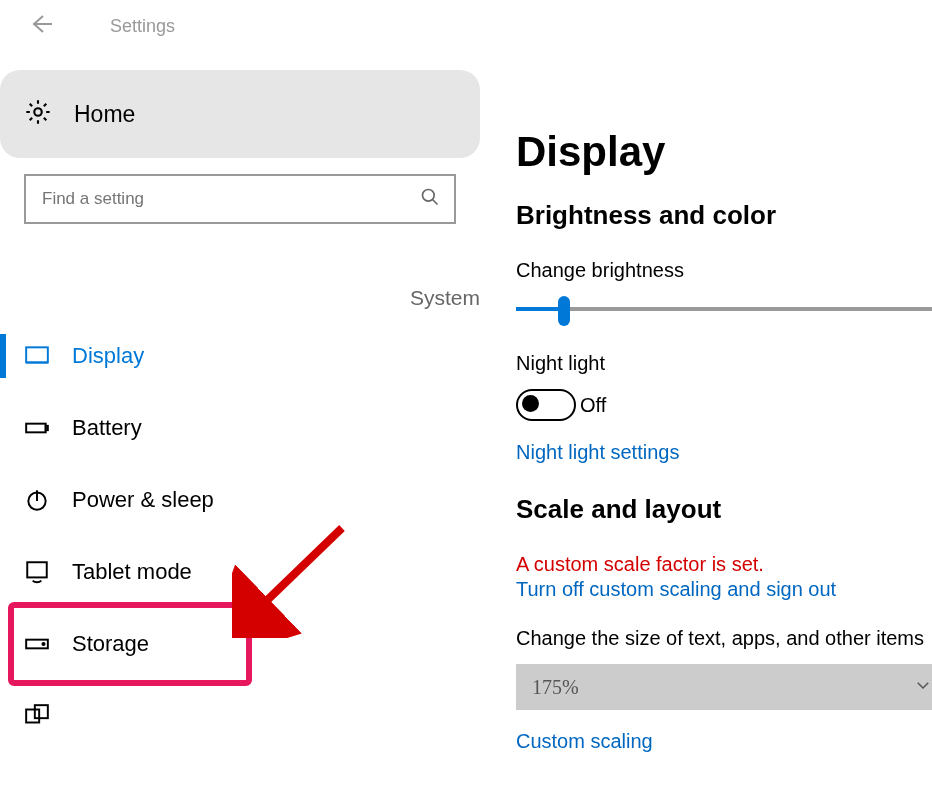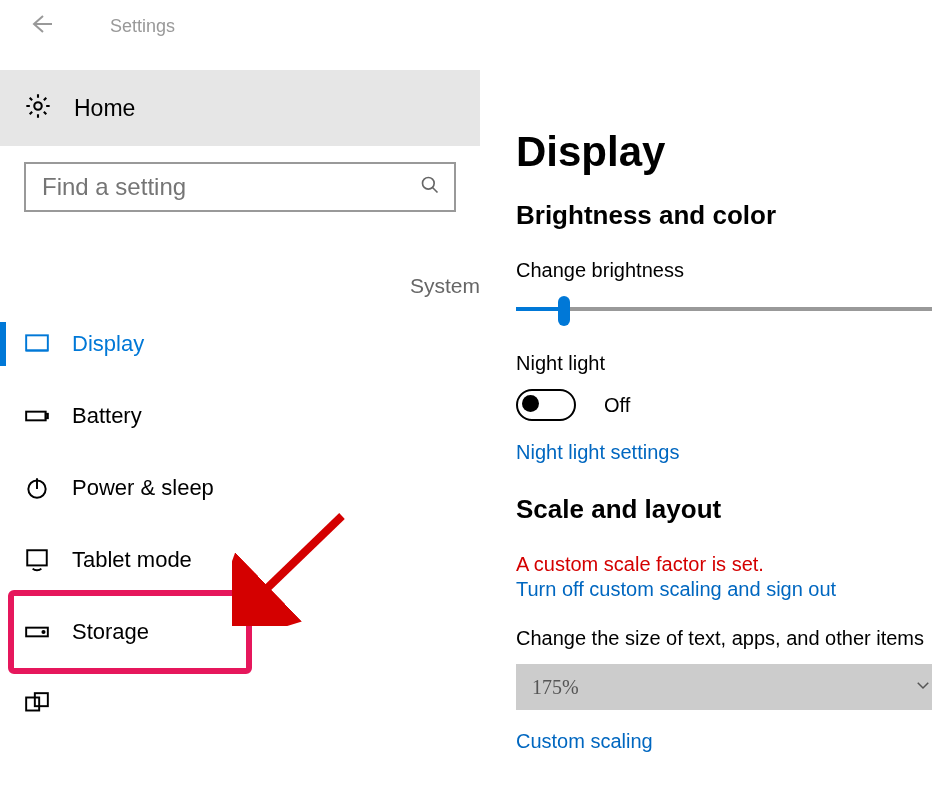--- a/index.html
+++ b/index.html
@@ -1,26 +1,26 @@
 <!DOCTYPE html>
 <html><head>
 <meta charset="utf-8">
 <style>
   html,body{margin:0;padding:0;font-family:"Segoe UI",Arial,sans-serif;color:#000;background:#fff;width:932px;height:802px;overflow:hidden;}
   .header{height:52px;display:flex;align-items:center;padding-left:28px;gap:20px;}
   .back-arrow{width:24px;height:24px;stroke:#999;stroke-width:2;fill:none;}
   .header-title{color:#999;font-size:18px;margin-left:38px;font-weight:400;}
   .body{display:flex;height:calc(100% - 52px);}
   .sidebar{width:480px;flex:0 0 480px;box-sizing:border-box;}
-  .home-row{display:flex;align-items:center;height:76px;background:#e6e6e6;padding-left:24px;margin-top:18px;}
+  .home-row{display:flex;align-items:center;height:88px;background:#e6e6e6;padding-left:24px;margin-top:18px;border-radius:20px;}
   .gear{width:28px;height:28px;}
   .home-label{font-size:23px;margin-left:22px;}
   .search-wrap{margin:16px 24px 0 24px;}
   .search{display:flex;align-items:center;border:2px solid #999;height:46px;padding:0 14px;}
-  .search input{border:none;outline:none;flex:1;font-size:24px;color:#666;font-family:inherit;background:transparent;}
+  .search input{border:none;outline:none;flex:1;font-size:17px;color:#666;font-family:inherit;background:transparent;}
   .mag{width:20px;height:20px;stroke:#666;stroke-width:2;fill:none;}
   .section-label{color:#666;font-size:21px;margin:62px 0 10px 24px;text-align:right;}
   .nav-item{display:flex;align-items:center;height:72px;padding-left:24px;position:relative;cursor:default;}
   .nav-item .icon{width:26px;height:26px;display:flex;align-items:center;justify-content:center;color:#000;}
   .nav-item.active .icon{color:#0078d7;}
   .nav-item .label{font-size:22px;margin-left:22px;}
   .nav-item.active .label{color:#0078d7;}
   .nav-item.active::before{content:"";position:absolute;left:0;top:14px;bottom:14px;width:6px;background:#0078d7;}
   .highlight-box{position:absolute;left:8px;top:-6px;width:232px;height:72px;border:6px solid #e6175c;border-radius:6px;pointer-events:none;}
   .arrow-svg{position:absolute;left:232px;top:-90px;pointer-events:none;}
@@ -28,21 +28,21 @@
   h1{font-size:42px;font-weight:600;margin:0 0 24px 0;}
   h2{font-size:26px;font-weight:600;margin:0 0 28px 0;}
   .subhead{font-size:20px;margin:8px 0 14px 0;}
   .slider{position:relative;height:28px;width:416px;margin-bottom:28px;}
   .slider .track-left{position:absolute;left:0;top:11px;height:4px;width:50px;background:#0078d7;}
   .slider .track-right{position:absolute;left:50px;right:0;top:11px;height:4px;background:#999;}
   .slider .thumb{position:absolute;left:42px;top:0;width:12px;height:30px;border-radius:6px;background:#0078d7;}
   .toggle-row{display:flex;align-items:center;margin-bottom:20px;}
   .toggle{width:56px;height:28px;border:2.5px solid #000;border-radius:16px;position:relative;}
   .toggle .knob{position:absolute;left:4px;top:4px;width:17px;height:17px;background:#000;border-radius:50%;}
-  .toggle-label{font-size:20px;margin-left:28px;}
+  .toggle-label{font-size:20px;margin-left:4px;}
   .link{color:#0067c0;font-size:20px;cursor:pointer;}
   .warn{color:#d40000;font-size:20px;margin:8px 0 2px 0;}
   .dropdown{width:400px;height:46px;background:#ccc;display:flex;align-items:center;justify-content:space-between;padding:0 16px;margin:10px 0 20px 0;}
   .dropdown .val{color:#555;font-size:20px;font-family:Liberation Serif, serif;}
   .chev{width:18px;height:18px;stroke:#555;stroke-width:2;fill:none;}
   .sp{height:30px;}
   .icon svg{width:26px;height:26px;}
 </style>
 </head>
 <body>

